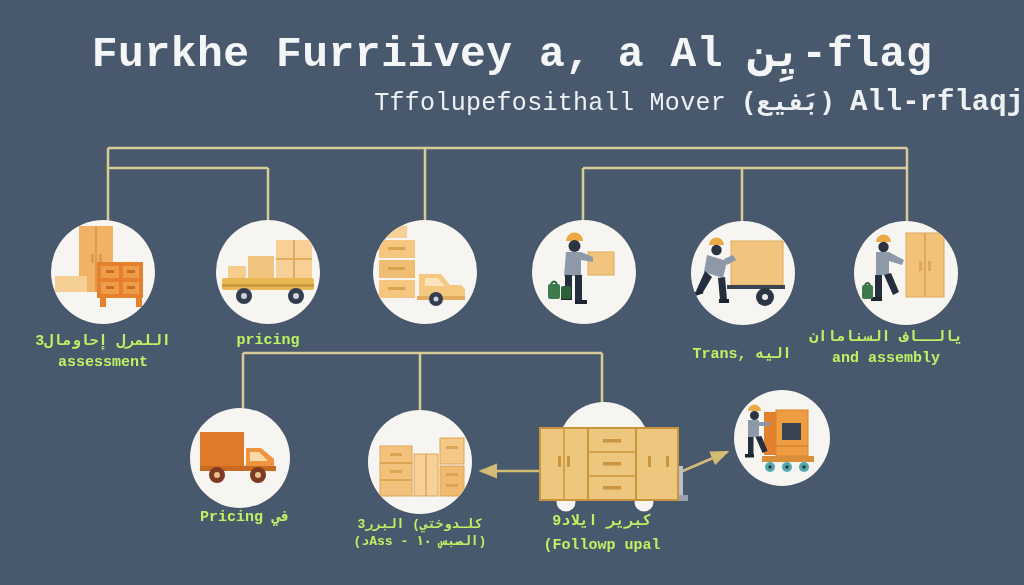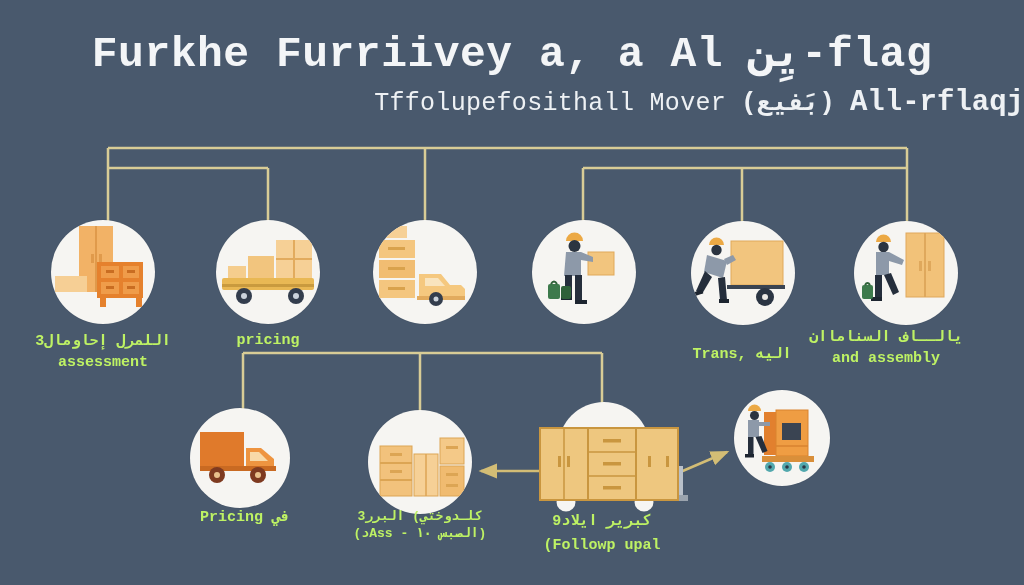--- a/index.html
+++ b/index.html
@@ -16,21 +16,21 @@
   
   svg.lines{left:0;top:0;}
   
   .node{border-radius:50%;background:#f6f5f2;overflow:hidden;box-shadow:0 0 0 1px rgba(0,0,0,0.03);}
   .c104{width:104px;height:104px;}
   .c100{width:100px;height:100px;}
   .c96{width:96px;height:96px;}
   
   .lbl{color:#bef264;font-weight:700;text-align:center;transform:translateX(-50%);
        font-size:15px;line-height:21px;white-space:nowrap;}
-  .lbl.small{font-size:13px;line-height:17px;}
+  .lbl.small{font-size:13px;line-height:17px;margin-top:8px;}
   .lbl .ltr{direction:ltr;unicode-bidi:isolate;}
   .lbl .rtl{direction:rtl;unicode-bidi:isolate;}
   .lbl div{display:block;}
 </style>
 </head>
 <body>
 
 <div class="canvas">
 
   <div class="abs title1">Furkhe Furriivey a, a Al يِن-flag</div>

